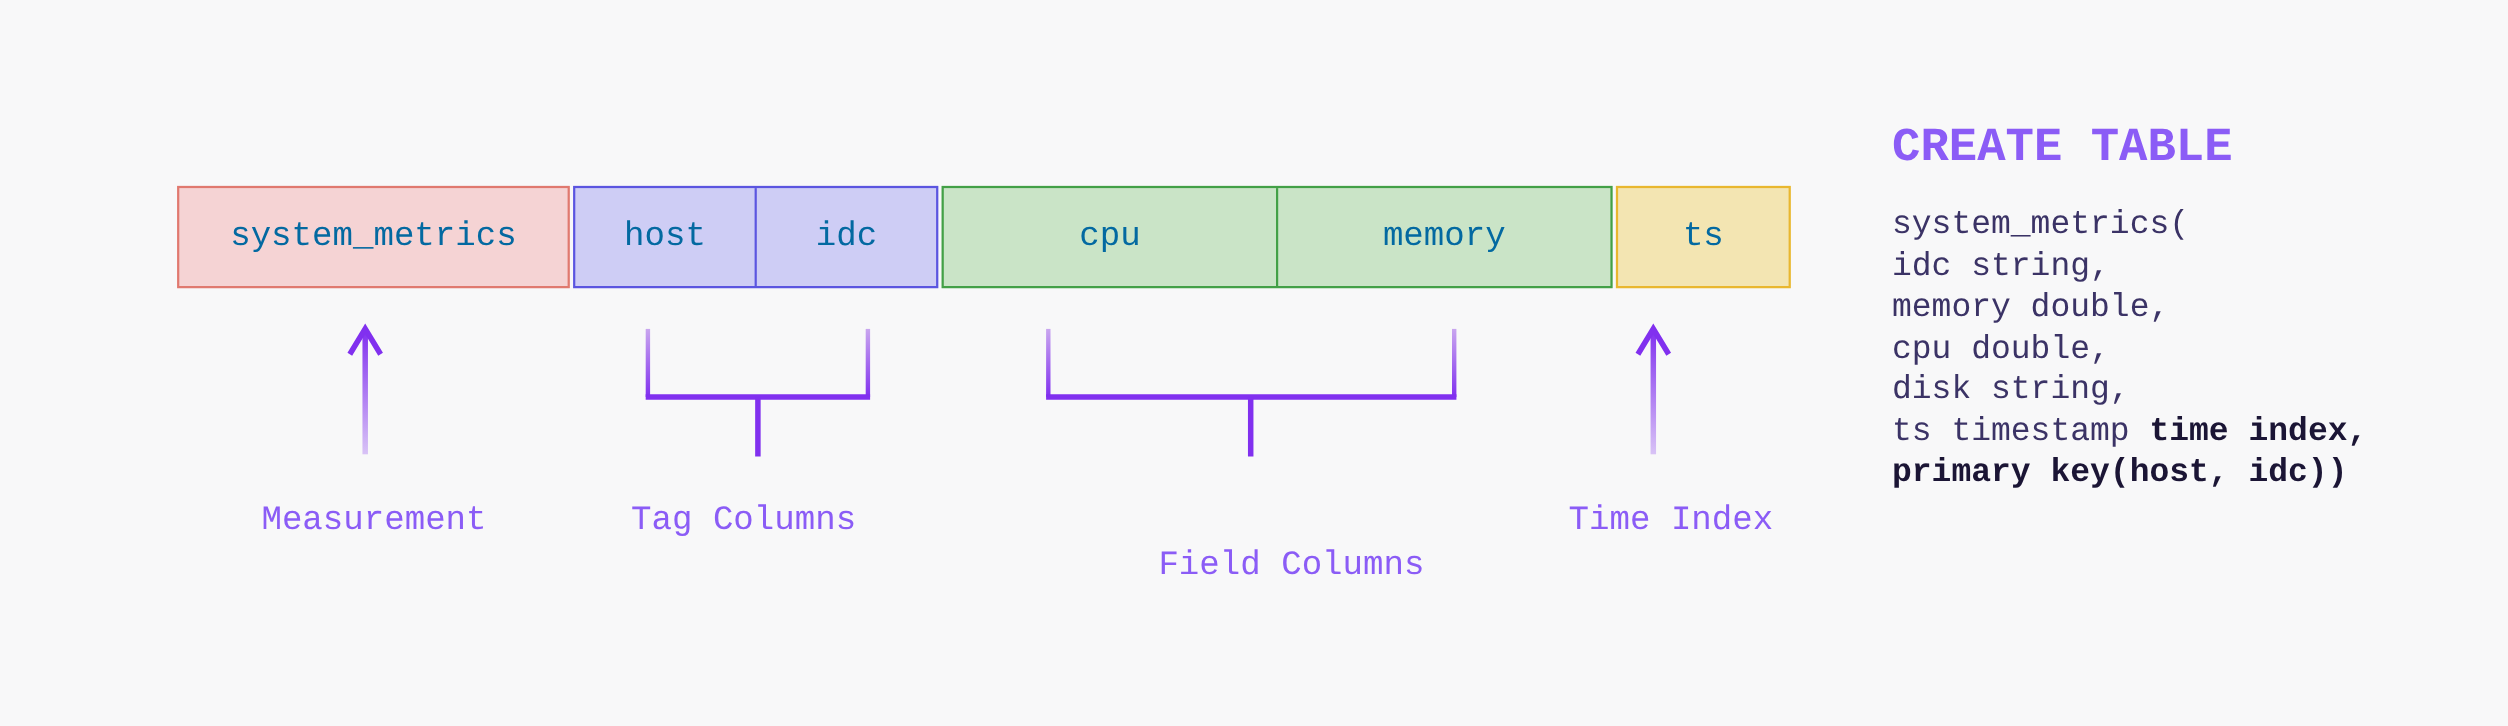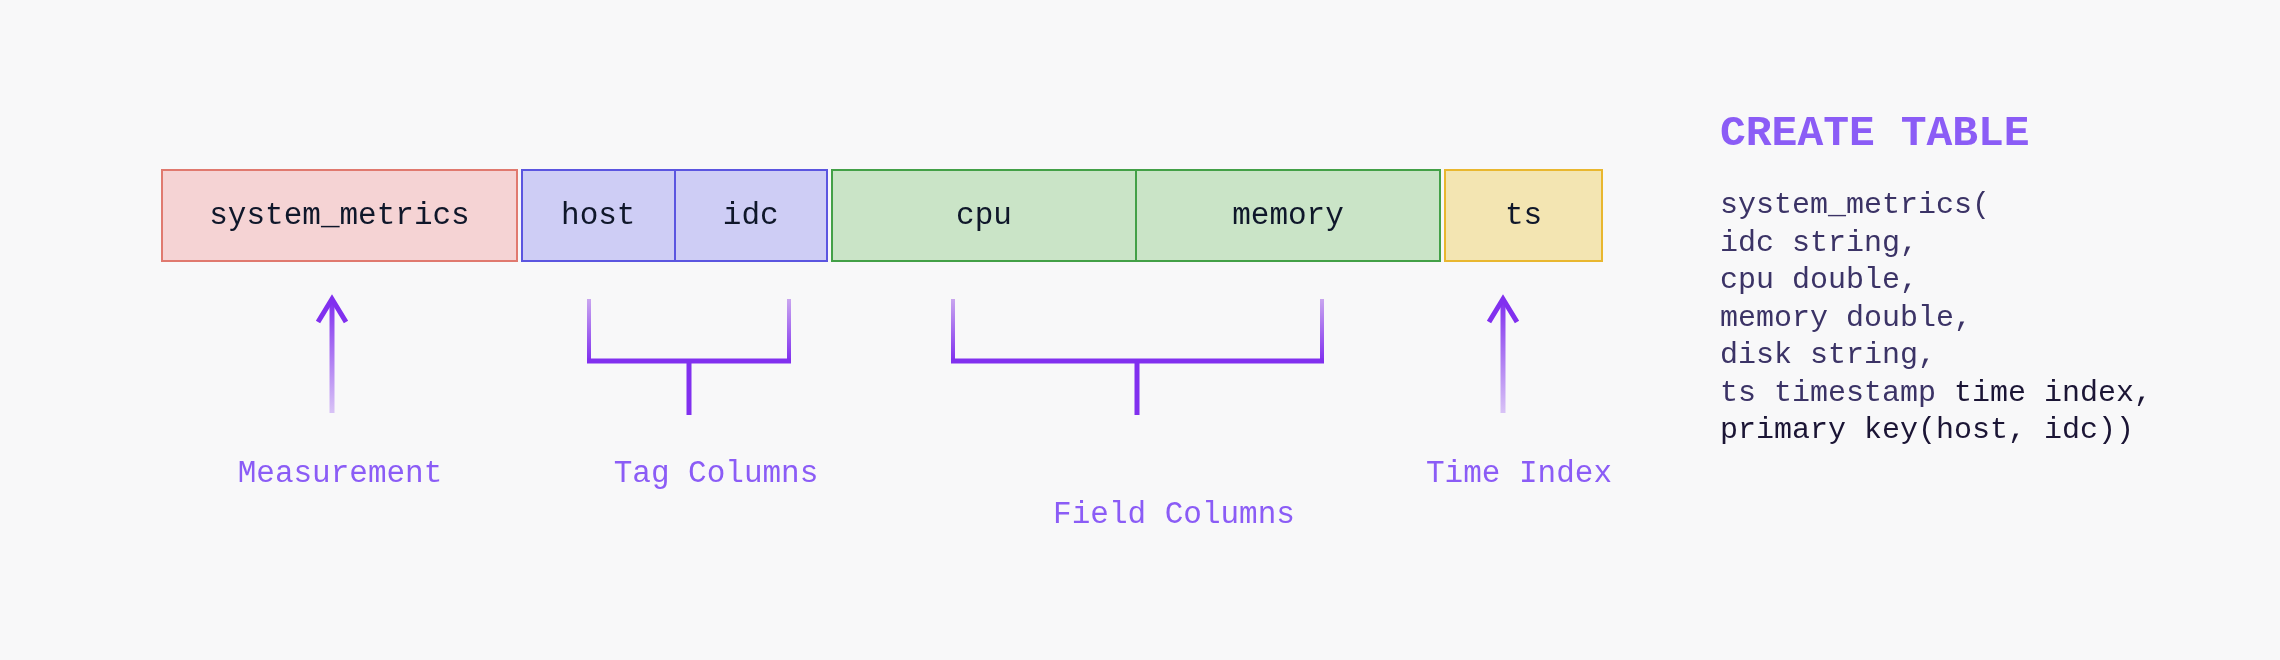--- a/index.html
+++ b/index.html
@@ -18,59 +18,59 @@
     box-sizing: border-box;
   }
   .group {
     box-sizing: border-box;
     height: 93px;
     display: flex;
     border: 2px solid var(--border, #888);
     background: var(--fill, #eee);
   }
   .g-measurement { width: 357px; }
-  .g-tag         { width: 307px; }
+  .g-tag         { width: 332px; }
   .g-field       { width: 610px; }
   .g-time        { width: 159px; }
   .cell {
     flex: 1 1 0;
     display: flex; align-items: center; justify-content: center;
-    font-size: 31px; color: #0f172a;
+    font-size: 31px; color: #0369a1;
     white-space: nowrap;
   }
   .cell + .cell { border-left: 2px solid var(--border, #888); }
 
   
   .annotations { position: absolute; left: 0; top: 0; pointer-events: none; }
 
   
   .diagram-label {
     position: absolute; top: 456px;
     transform: translateX(-50%);
     font-size: 31px; color: #8b5cf6;
     white-space: nowrap;
   }
   .lbl-measurement { left: 340px; }
-  .lbl-tag         { left: 716px; }
+  .lbl-tag         { left: 676px; }
   .lbl-field       { left: 1174px; margin-top: 41px; }
   .lbl-time        { left: 1519px; }
 
   
   .sql-panel { position: absolute; left: 1720px; top: 0; }
   .sql-title {
     position: absolute; left: 0; top: 112px;
     font-size: 43px; font-weight: 700; color: #8b5cf6;
     white-space: nowrap; line-height: 1;
   }
   .sql-lines { position: absolute; left: 0; top: 187px; }
   .sql-line {
     font-size: 30px; line-height: 37.5px;
     color: #3b3366; white-space: pre;
   }
-  .sql-line .bold { font-weight: 400; color: #1b1535; }
+  .sql-line .bold { font-weight: 700; color: #1b1535; }
 </style>
 </head>
 <body>
 
 <div class="canvas">
 
   <div class="bar">
     <div class="group g-measurement" style="--fill: #f5d3d4; --border: #e0796f;">
         <div class="cell">system_metrics</div>
       </div>
@@ -127,21 +127,21 @@
   <div class="diagram-label lbl-measurement">Measurement</div>
   <div class="diagram-label lbl-tag">Tag Columns</div>
   <div class="diagram-label lbl-field">Field Columns</div>
   <div class="diagram-label lbl-time">Time Index</div>
 
   <div class="sql-panel">
     <div class="sql-title">CREATE TABLE</div>
     <div class="sql-lines">
         <div class="sql-line"><span>system_metrics(</span></div>
         <div class="sql-line"><span>idc string,</span></div>
+        <div class="sql-line"><span>memory double,</span></div>
         <div class="sql-line"><span>cpu double,</span></div>
-        <div class="sql-line"><span>memory double,</span></div>
         <div class="sql-line"><span>disk string,</span></div>
         <div class="sql-line"><span>ts timestamp </span><span class="bold">time index,</span></div>
         <div class="sql-line"><span class="bold">primary key(host, idc))</span></div>
       </div>
   </div>
 
 </div>
 
 </body></html>

